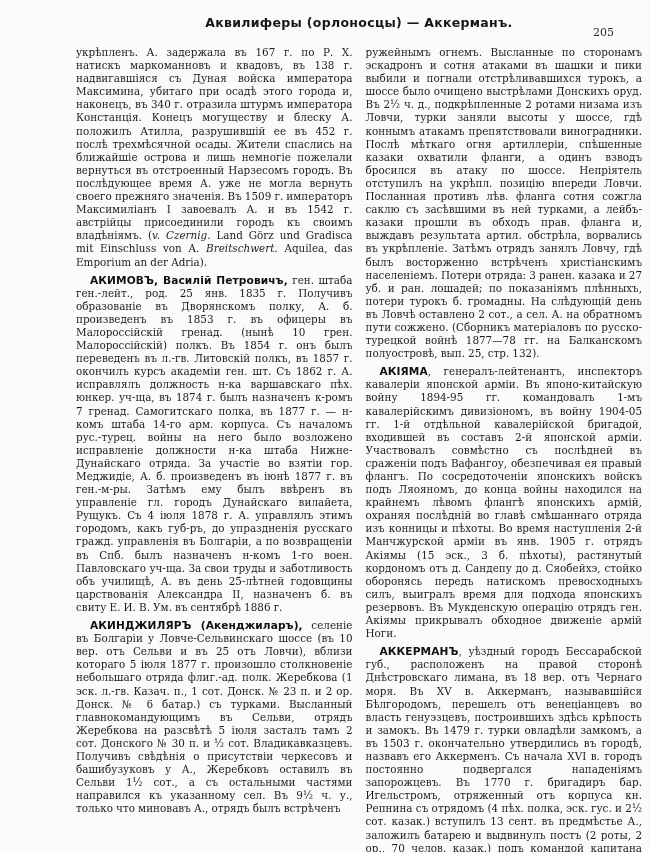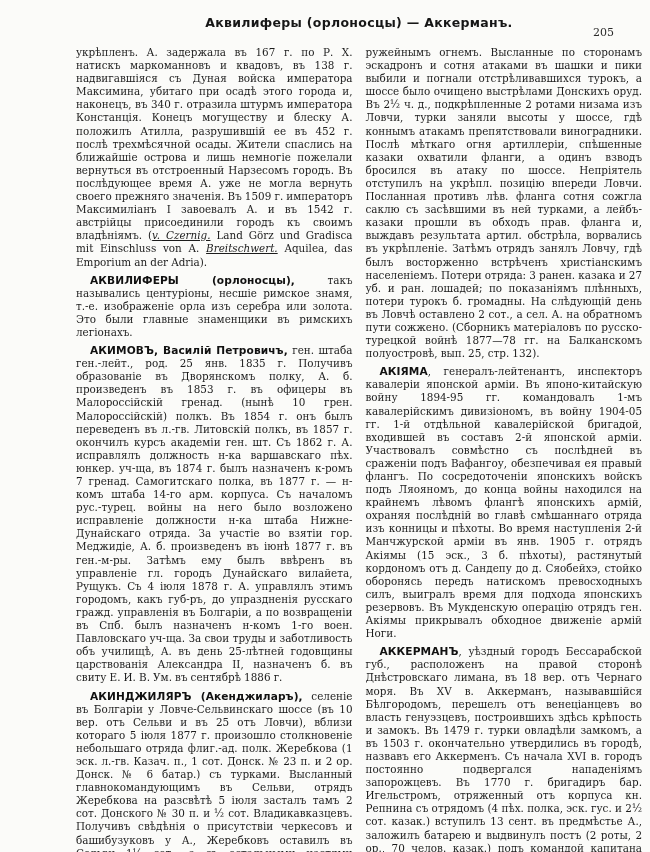--- a/index.html
+++ b/index.html
@@ -48,34 +48,33 @@
     word-spacing: -0.2px;
   }
   .para.entry { text-indent: 14px; margin-top: 5px; }
   .headword {
     font-family: "DejaVu Sans", sans-serif;
     font-weight: bold;
     font-size: 10.6px;
     letter-spacing: 0.1px;
     color: #111;
   }
-  .ital { font-style: italic; text-decoration: underline; }
+  .ital { font-style: italic; }
 </style>
 </head>
 <body>
 
 <div class="page">
   <header class="page-header">
     <div class="running-title">Аквилиферы (орлоносцы) — Аккерманъ.</div>
     <div class="page-number">205</div>
   </header>
   <main class="columns">
     <div class="col">
         <p class="para"><span class="">укрѣпленъ. А. задержала въ 167 г. по Р. Х. натискъ маркоманновъ и квадовъ, въ 138 г. надвигавшіяся съ Дуная войска императора Максимина, убитаго при осадѣ этого города и, наконецъ, въ 340 г. отразила штурмъ императора Констанція. Конецъ могуществу и блеску А. положилъ Атилла, разрушившій ее въ 452 г. послѣ трехмѣсячной осады. Жители спаслись на ближайшіе острова и лишь немногіе пожелали вернуться въ отстроенный Нарзесомъ городъ. Въ послѣдующее время А. уже не могла вернуть своего прежняго значенія. Въ 1509 г. императоръ Максимиліанъ I завоевалъ А. и въ 1542 г. австрійцы присоединили городъ къ своимъ владѣніямъ. (</span><span class="ital">v. Czernig.</span><span class=""> Land Görz und Gradisca mit Einschluss von A. </span><span class="ital">Breitschwert.</span><span class=""> Aquilea, das Emporium an der Adria).</span></p>
-        <p class="para entry"><span class="headword">АКВИЛИФЕРЫ (орлоносцы),</span><span class=""> такъ назывались центуріоны, несшіе римское знамя, т.-е. изображеніе орла изъ серебра или золота. Это были главные знаменщики въ римскихъ легіонахъ.</span></p>
         <p class="para entry"><span class="headword">АКИМОВЪ, Василій Петровичъ,</span><span class=""> ген. штаба ген.-лейт., род. 25 янв. 1835 г. Получивъ образованіе въ Дворянскомъ полку, А. б. произведенъ въ 1853 г. въ офицеры въ Малороссійскій гренад. (нынѣ 10 грен. Малороссійскій) полкъ. Въ 1854 г. онъ былъ переведенъ въ л.-гв. Литовскій полкъ, въ 1857 г. окончилъ курсъ академіи ген. шт. Съ 1862 г. А. исправлялъ должность н-ка варшавскаго пѣх. юнкер. уч-ща, въ 1874 г. былъ назначенъ к-ромъ 7 гренад. Самогитскаго полка, въ 1877 г. — н-комъ штаба 14-го арм. корпуса. Съ началомъ рус.-турец. войны на него было возложено исправленіе должности н-ка штаба Нижне-Дунайскаго отряда. За участіе во взятіи гор. Меджидіе, А. б. произведенъ въ іюнѣ 1877 г. въ ген.-м-ры. Затѣмъ ему былъ ввѣренъ въ управленіе гл. городъ Дунайскаго вилайета, Рущукъ. Съ 4 іюля 1878 г. А. управлялъ этимъ городомъ, какъ губ-ръ, до упраздненія русскаго гражд. управленія въ Болгаріи, а по возвращеніи въ Спб. былъ назначенъ н-комъ 1-го воен. Павловскаго уч-ща. За свои труды и заботливость объ училищѣ, А. въ день 25-лѣтней годовщины царствованія Александра II, назначенъ б. въ свиту Е. И. В. Ум. въ сентябрѣ 1886 г.</span></p>
         <p class="para entry"><span class="headword">АКИНДЖИЛЯРЪ (Акенджиларъ),</span><span class=""> селеніе въ Болгаріи у Ловче-Сельвинскаго шоссе (въ 10 вер. отъ Сельви и въ 25 отъ Ловчи), вблизи котораго 5 іюля 1877 г. произошло столкновеніе небольшаго отряда флиг.-ад. полк. Жеребкова (1 эск. л.-гв. Казач. п., 1 сот. Донск. № 23 п. и 2 ор. Донск. № 6 батар.) съ турками. Высланный главнокомандующимъ въ Сельви, отрядъ Жеребкова на разсвѣтѣ 5 іюля засталъ тамъ 2 сот. Донского № 30 п. и ½ сот. Владикавказцевъ. Получивъ свѣдѣнія о присутствіи черкесовъ и башибузуковъ у А., Жеребковъ оставилъ въ Сельви 1½ сот., а съ остальными частями направился къ указанному сел. Въ 9½ ч. у., только что миновавъ А., отрядъ былъ встрѣченъ</span></p>
       </div>
     <div class="col">
         <p class="para"><span class="">ружейнымъ огнемъ. Высланные по сторонамъ эскадронъ и сотня атаками въ шашки и пики выбили и погнали отстрѣливавшихся турокъ, а шоссе было очищено выстрѣлами Донскихъ оруд. Въ 2½ ч. д., подкрѣпленные 2 ротами низама изъ Ловчи, турки заняли высоты у шоссе, гдѣ коннымъ атакамъ препятствовали виноградники. Послѣ мѣткаго огня артиллеріи, спѣшенные казаки охватили фланги, а одинъ взводъ бросился въ атаку по шоссе. Непріятель отступилъ на укрѣпл. позицію впереди Ловчи. Посланная противъ лѣв. фланга сотня сожгла саклю съ засѣвшими въ ней турками, а лейбъ-казаки прошли въ обходъ прав. фланга и, выждавъ результата артил. обстрѣла, ворвались въ укрѣпленіе. Затѣмъ отрядъ занялъ Ловчу, гдѣ былъ восторженно встрѣченъ христіанскимъ населеніемъ. Потери отряда: 3 ранен. казака и 27 уб. и ран. лошадей; по показаніямъ плѣнныхъ, потери турокъ б. громадны. На слѣдующій день въ Ловчѣ оставлено 2 сот., а сел. А. на обратномъ пути сожжено. (Сборникъ матеріаловъ по русско-турецкой войнѣ 1877—78 гг. на Балканскомъ полуостровѣ, вып. 25, стр. 132).</span></p>
         <p class="para entry"><span class="headword">АКІЯМА</span><span class="">, генералъ-лейтенантъ, инспекторъ кавалеріи японской арміи. Въ японо-китайскую войну 1894-95 гг. командовалъ 1-мъ кавалерійскимъ дивизіономъ, въ войну 1904-05 гг. 1-й отдѣльной кавалерійской бригадой, входившей въ составъ 2-й японской арміи. Участвовалъ совмѣстно съ послѣдней въ сраженіи подъ Вафангоу, обезпечивая ея правый флангъ. По сосредоточеніи японскихъ войскъ подъ Ляояномъ, до конца войны находился на крайнемъ лѣвомъ флангѣ японскихъ армій, охраняя послѣдній во главѣ смѣшаннаго отряда изъ конницы и пѣхоты. Во время наступленія 2-й Манчжурской арміи въ янв. 1905 г. отрядъ Акіямы (15 эск., 3 б. пѣхоты), растянутый кордономъ отъ д. Сандепу до д. Сяобейхэ, стойко оборонясь передъ натискомъ превосходныхъ силъ, выигралъ время для подхода японскихъ резервовъ. Въ Мукденскую операцію отрядъ ген. Акіямы прикрывалъ обходное движеніе армій Ноги.</span></p>
         <p class="para entry"><span class="headword">АККЕРМАНЪ</span><span class="">, уѣздный городъ Бессарабской губ., расположенъ на правой сторонѣ Днѣстровскаго лимана, въ 18 вер. отъ Чернаго моря. Въ XV в. Аккерманъ, называвшійся Бѣлгородомъ, перешелъ отъ венеціанцевъ во власть генуэзцевъ, построившихъ здѣсь крѣпость и замокъ. Въ 1479 г. турки овладѣли замкомъ, а въ 1503 г. окончательно утвердились въ городѣ, назвавъ его Аккерменъ. Съ начала XVI в. городъ постоянно подвергался нападеніямъ запорожцевъ. Въ 1770 г. бригадиръ бар. Игельстромъ, отряженный отъ корпуса кн. Репнина съ отрядомъ (4 пѣх. полка, эск. гус. и 2½ сот. казак.) вступилъ 13 сент. въ предмѣстье А., заложилъ батарею и выдвинулъ постъ (2 роты, 2 ор., 70 челов. казак.) подъ командой капитана Нолькена къ Днѣстровскому устью, дабы отрѣзать осажденнымъ сообщеніе съ Очаковымъ, откуда ожидались турецкія подкрѣпленія. 15 сент. Нолькенъ разбилъ 1000 татаръ и принудилъ ихъ укрыться на островъ, лежащій противъ устья Днѣстра; въ это время въ устье вошли турецкія суда, направлявшіяся къ А., но, встрѣченныя артил. огнемъ 2 орудій Нолькена, суда отплыли обратно въ море. Несмотря</span></p>
       </div>
   </main>
 </div>

